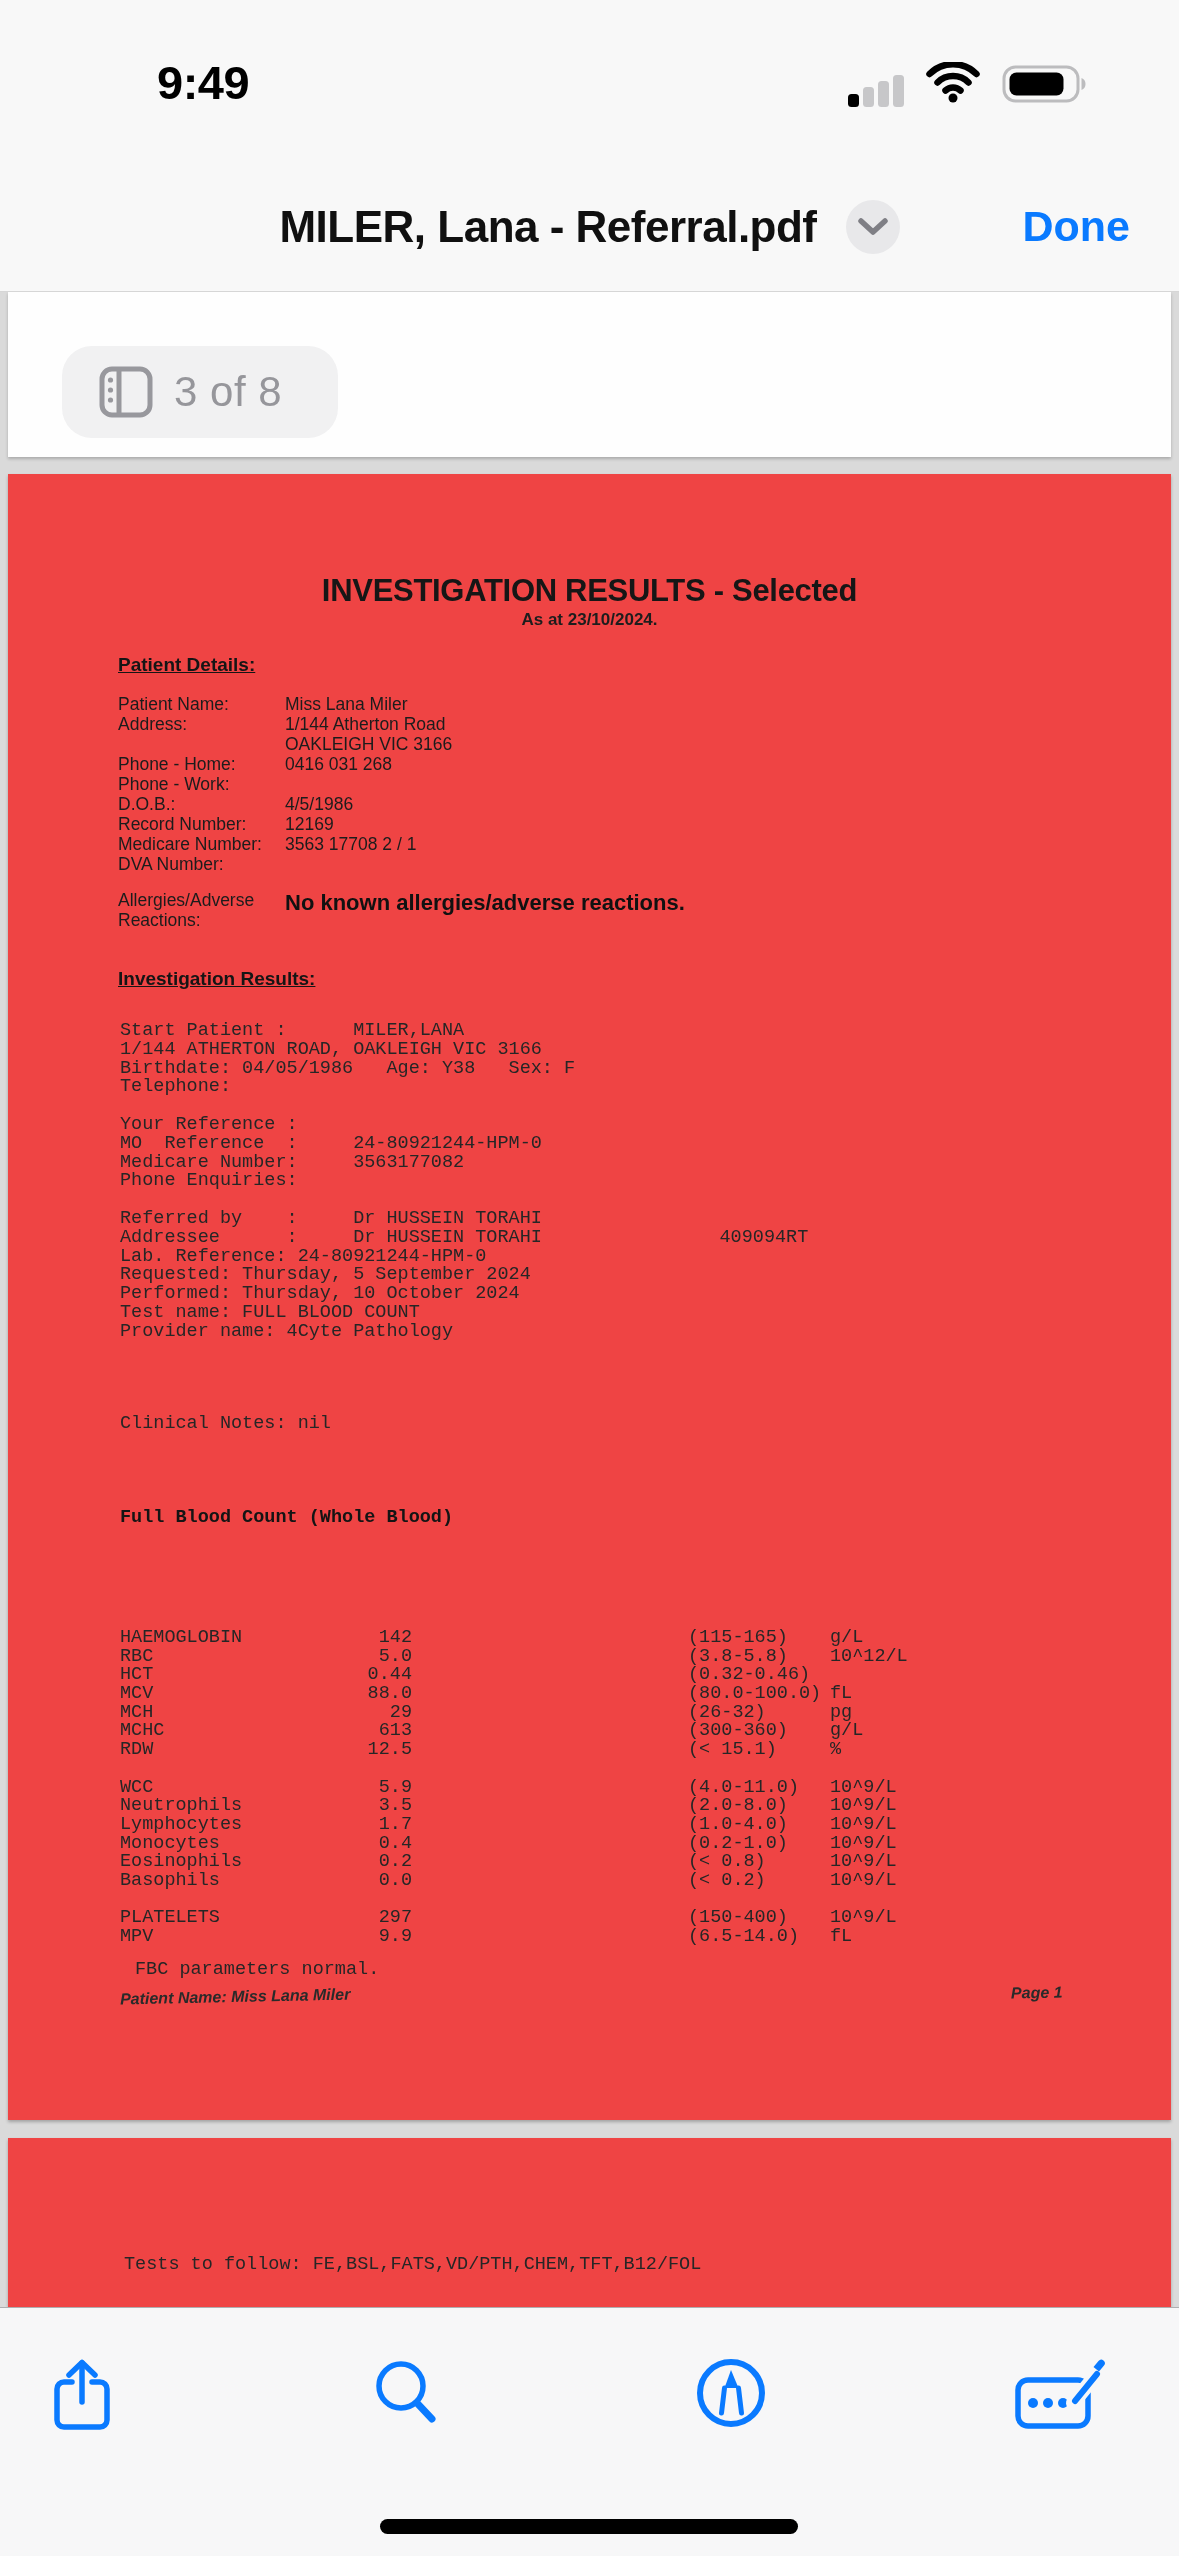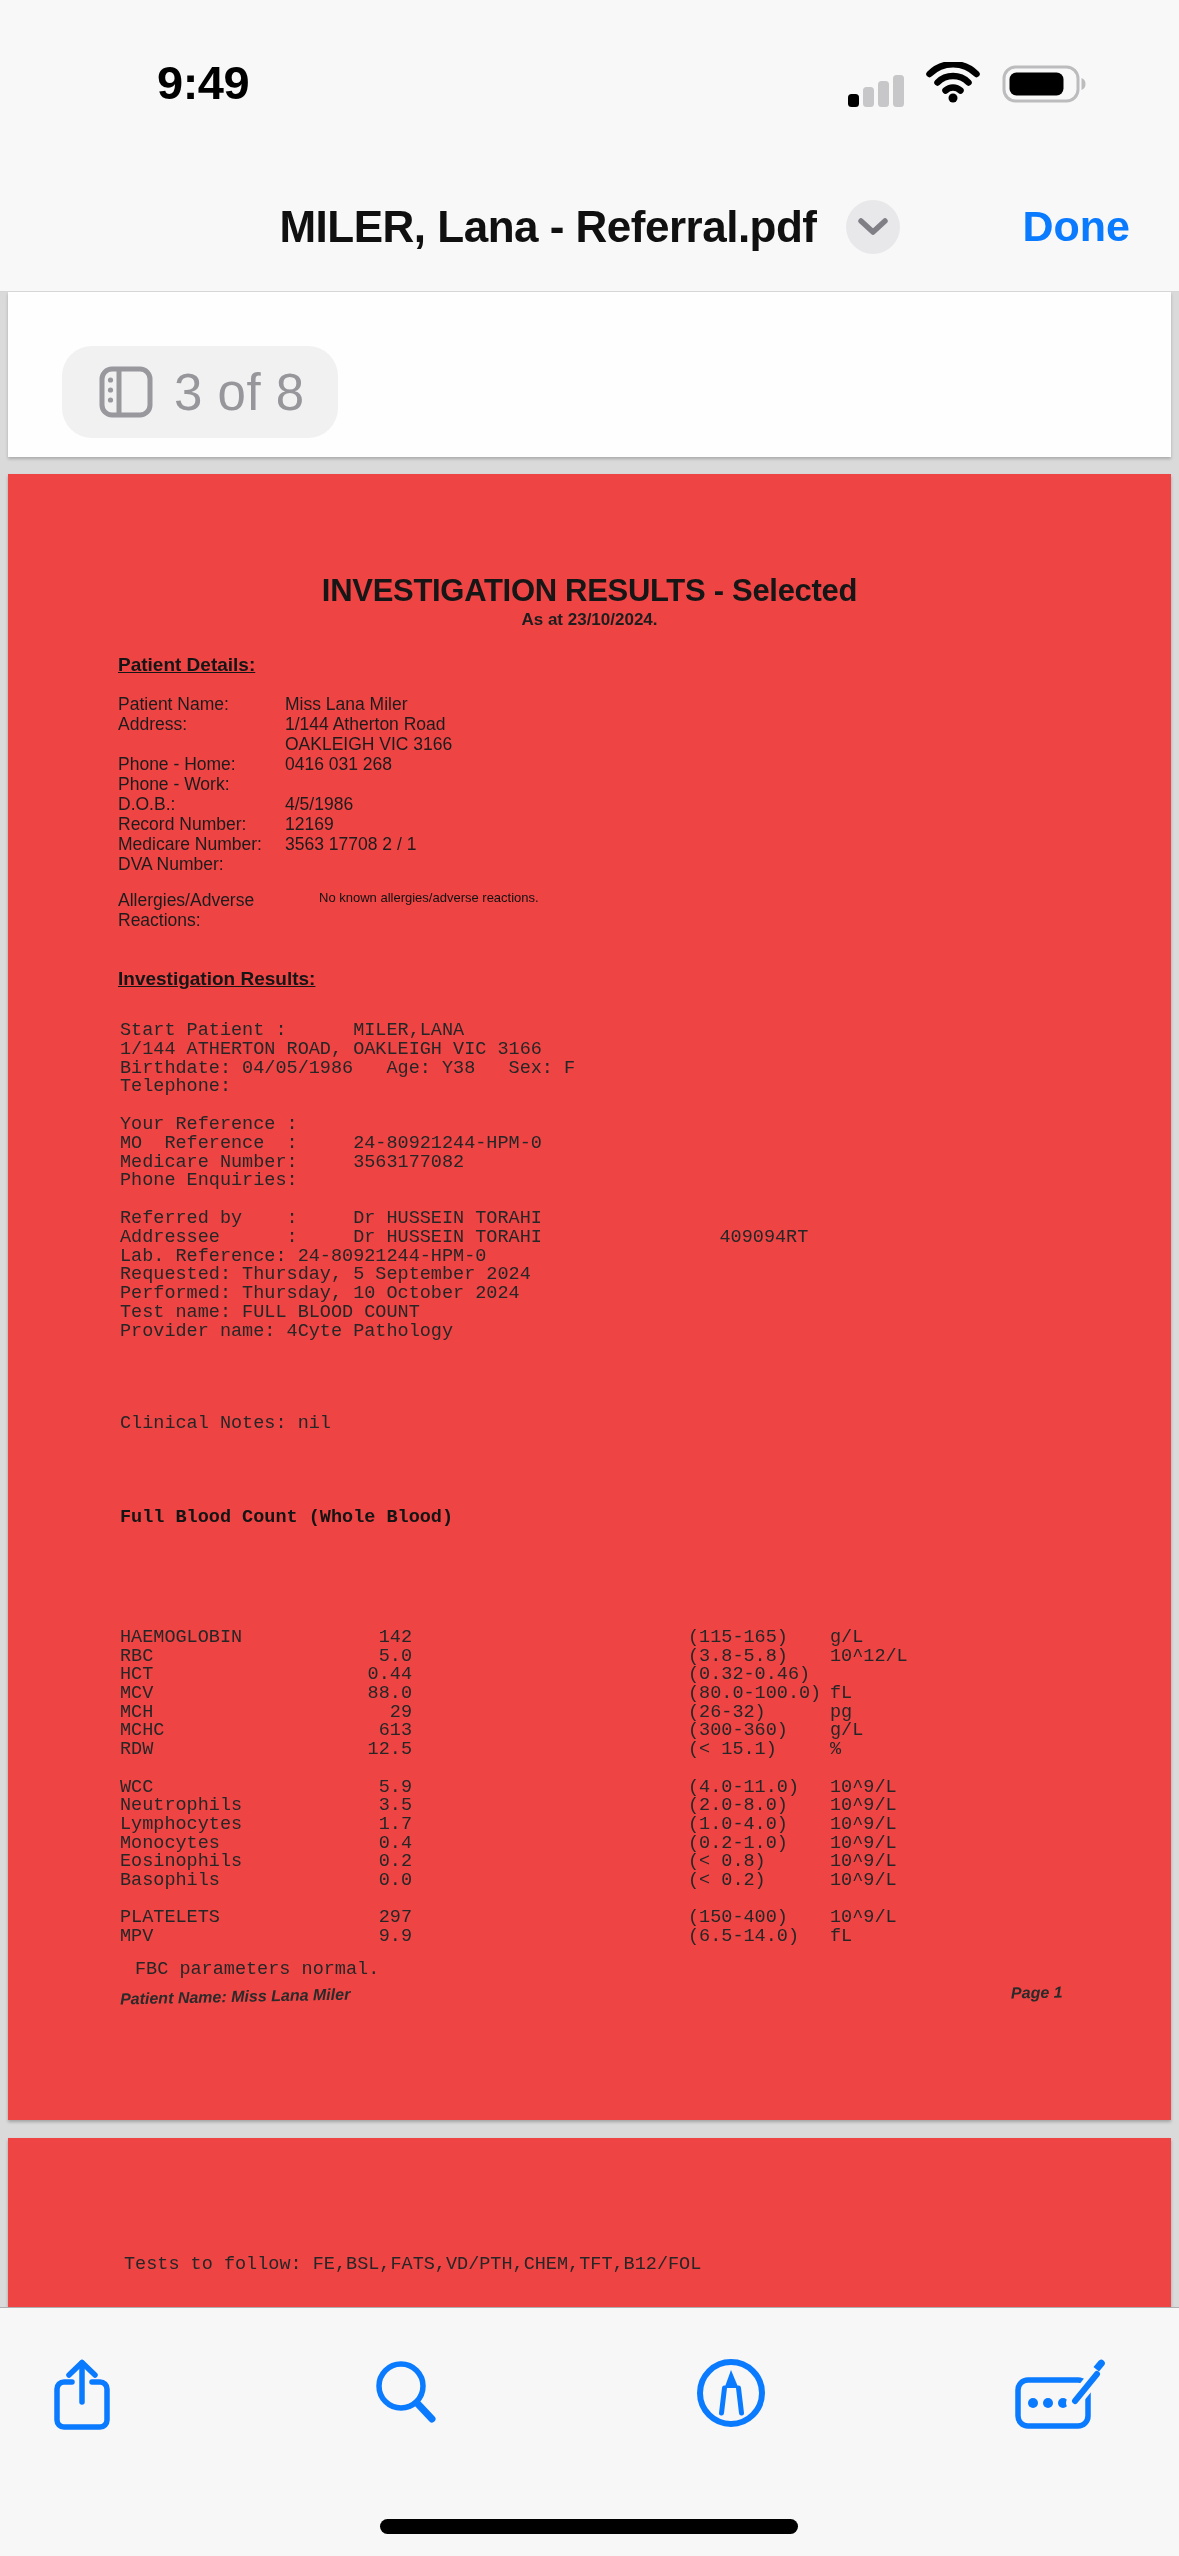--- a/index.html
+++ b/index.html
@@ -15,38 +15,38 @@
   .sigbars i { display:block; width:11px; border-radius:3.5px; background:#c7c7c9; }
   .sigbars i.on { background:#000; }
   .nav-title-group { position:absolute; left:0; right:0; top:198px; height:58px; display:flex; justify-content:center; align-items:center; gap:29px; }
   .nav-title { font-size:44px; font-weight:700; color:#101010; letter-spacing:-0.5px; white-space:nowrap; }
   .chev-btn { width:54px; height:54px; border-radius:50%; background:#e8e8ea; display:flex; align-items:center; justify-content:center; }
   .done-btn { position:absolute; right:49px; top:202px; font-size:43px; font-weight:700; color:#0a7aff; }
 
   
   .page-prev-bottom { position:absolute; left:8px; top:292px; width:1163px; height:165px; background:#fefefe; box-shadow:0 2px 3px rgba(0,0,0,0.22); z-index:5; }
   .page-pill { position:absolute; left:54px; top:54px; width:276px; height:92px; background:#f1f1f2; border-radius:30px; display:flex; align-items:center; padding-left:36px; gap:20px; }
-  .pill-label { font-size:51px; color:#96969b; letter-spacing:0.5px; }
+  .pill-label { font-size:42px; color:#96969b; letter-spacing:0.5px; }
 
   .doc-page { position:absolute; left:8px; width:1163px; background:#ef4444; box-shadow:0 2px 3px rgba(0,0,0,0.25); z-index:5; }
   #page3 { top:474px; height:1646px; color:#222; }
   #page4 { top:2138px; height:169px; }
 
   
   .doc-title { position:absolute; top:99px; left:0; width:100%; text-align:center; font-size:31px; font-weight:700; letter-spacing:-0.3px; color:#161616; }
   .doc-subtitle { position:absolute; top:136px; left:0; width:100%; text-align:center; font-size:17px; font-weight:700; color:#1d1d1d; }
   .sec-heading { position:absolute; left:110px; font-size:19px; font-weight:700; text-decoration:underline; color:#151515; }
   #h-patient { top:180px; }
   #h-invest { top:494px; }
   .pd-rows { position:absolute; left:110px; top:220px; width:700px; }
   .pd-row { display:flex; height:20px; font-size:17.5px; color:#1c1c1c; }
   .pd-row .pd-label { width:167px; flex:0 0 167px; }
   .allergy-block { position:absolute; left:110px; top:416px; font-size:17.5px; color:#1c1c1c; }
   .allergy-block .al-lab { line-height:20px; }
-  .allergy-value { position:absolute; left:277px; top:416px; font-size:13px; font-weight:400; color:#111;margin-left:34px; }
+  .allergy-value { position:absolute; left:277px; top:416px; font-size:22px; font-weight:700; color:#111; }
 
   pre.mono, .mono { font-family:"Liberation Mono","DejaVu Sans Mono",monospace; font-size:18.5px; line-height:18.8px; color:#262626; }
   #inv-header { position:absolute; left:112px; top:548px; }
   #clin-notes { position:absolute; left:112px; top:941px; }
   #fbc-heading { position:absolute; left:112px; top:1035px; font-weight:700; color:#141414; }
   #fbc-meta { position:absolute; left:112px; top:1073px; }
   .meta-row { display:flex; height:18.8px; }
   .meta-row .m-label { width:230px; flex:0 0 230px; }
   .meta-row .m-value { font-weight:700; color:#141414; }
   #fbc-rows { position:absolute; left:112px; top:1155px; width:1000px; }

